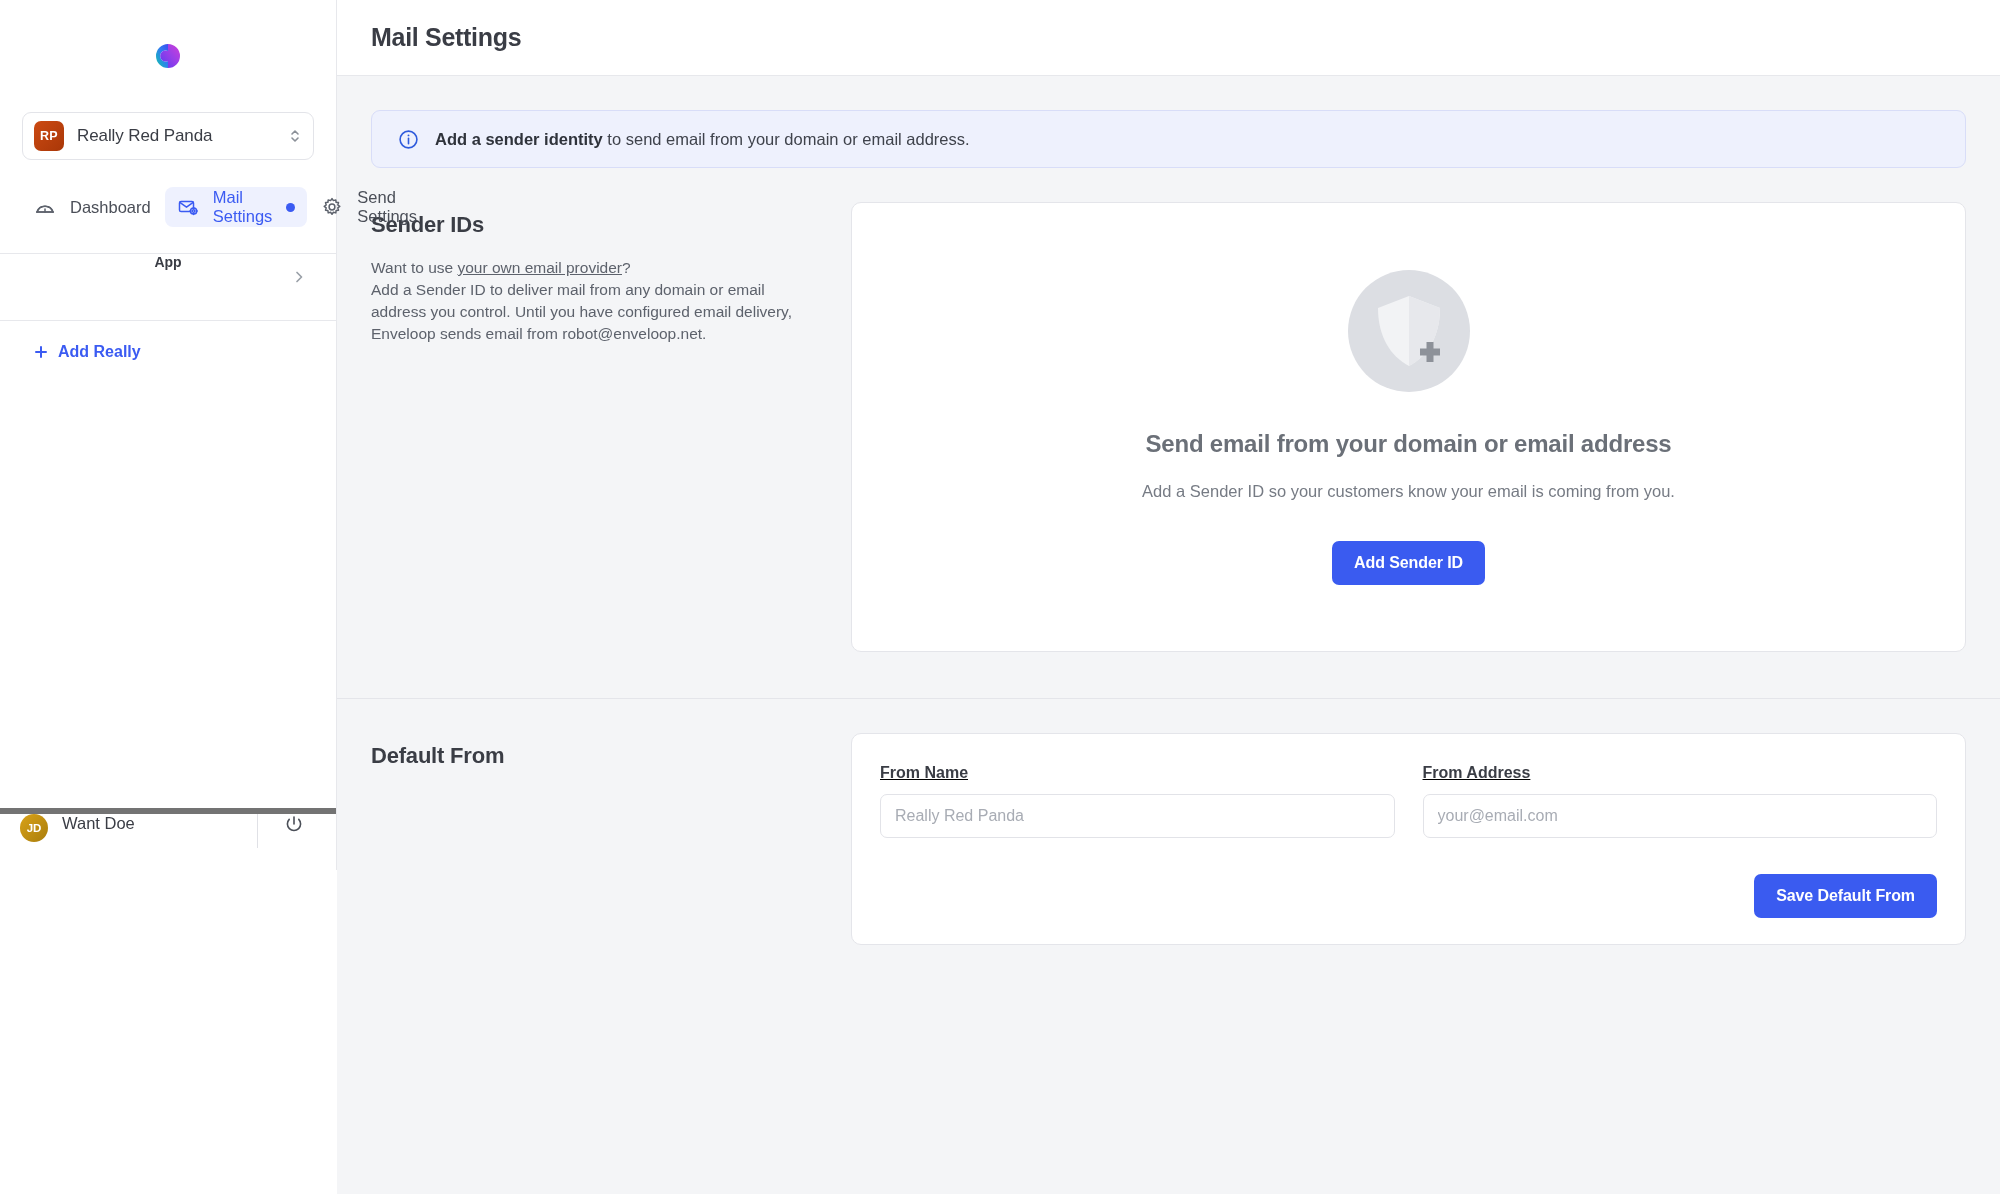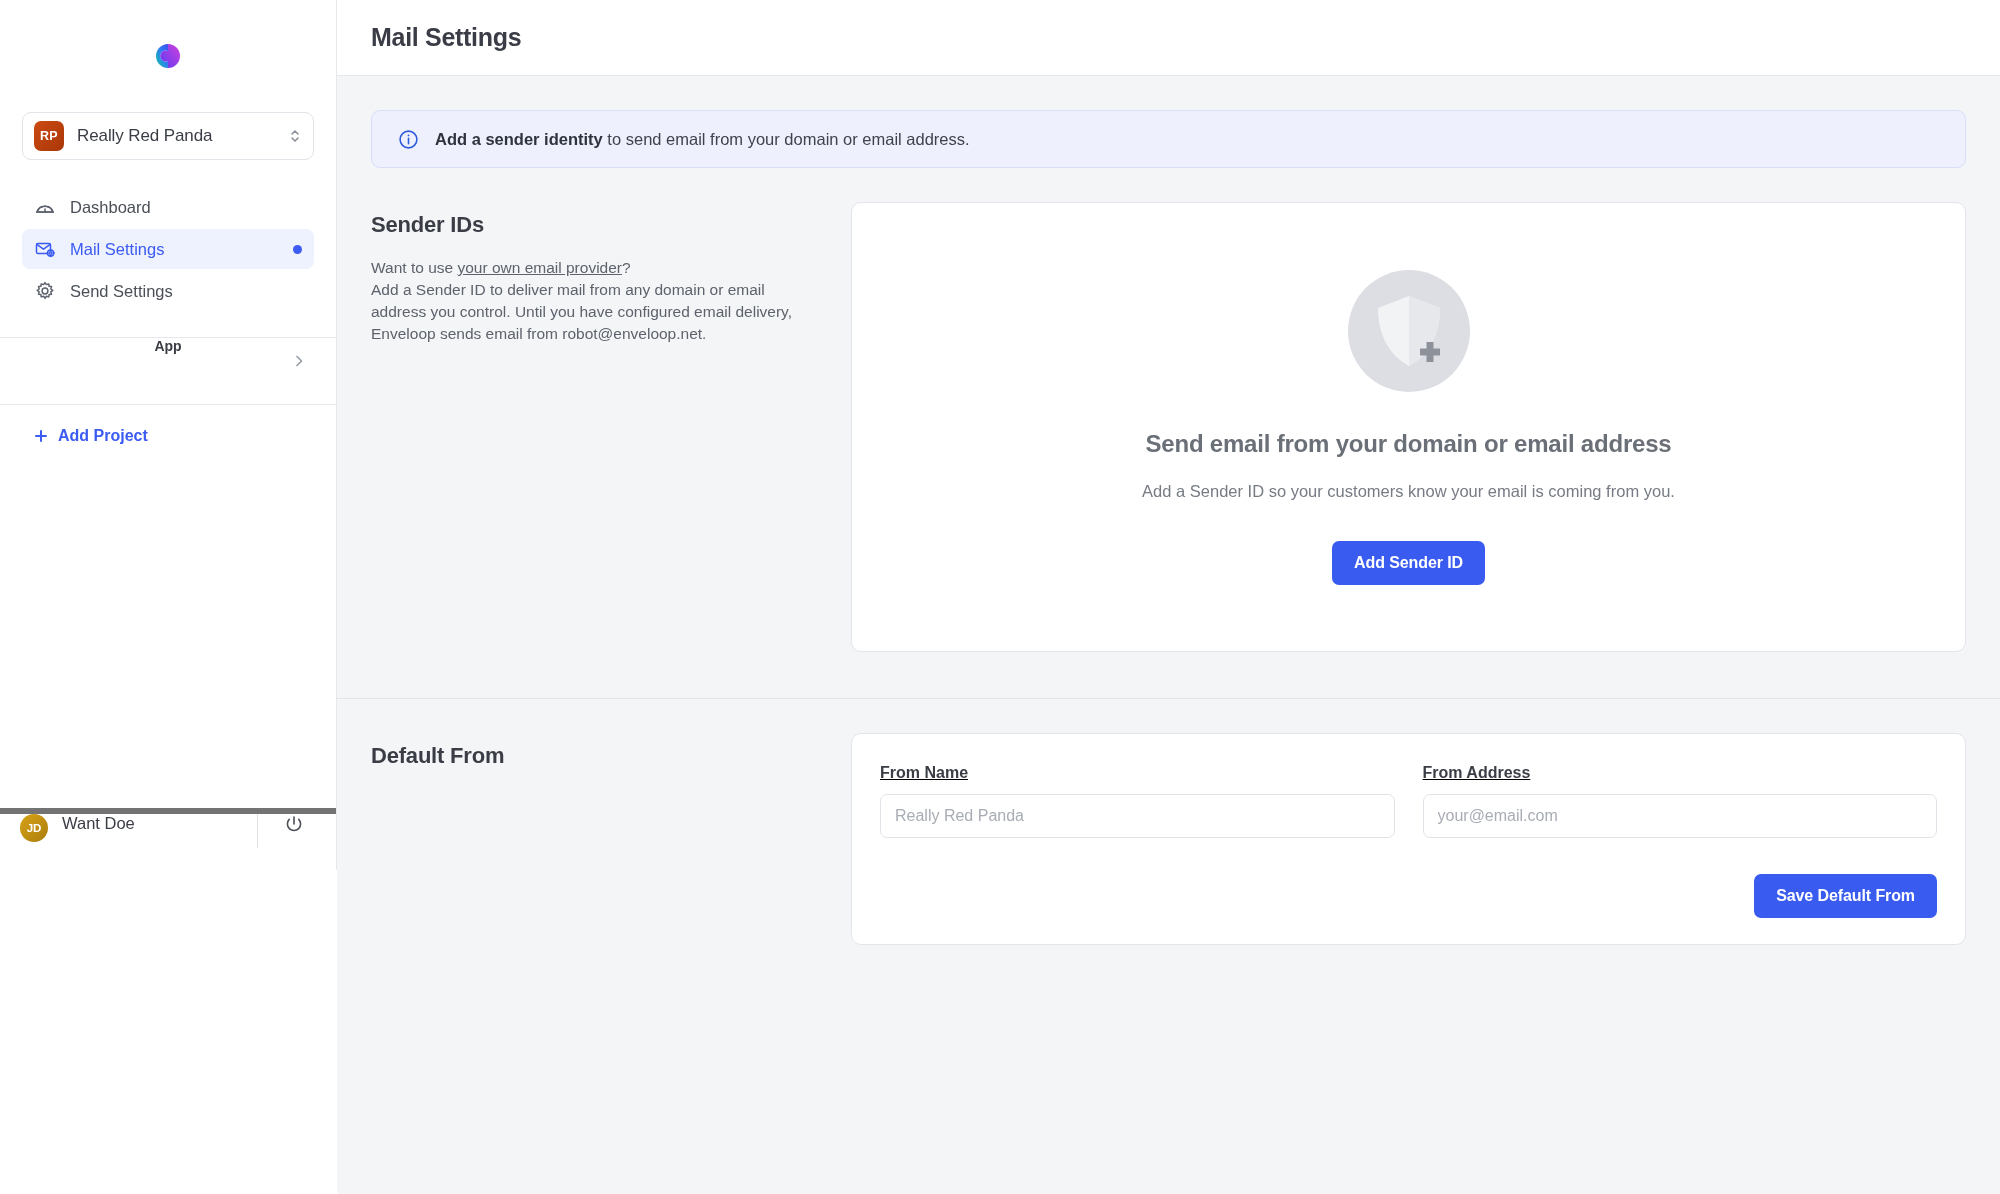--- a/index.html
+++ b/index.html
@@ -26,21 +26,21 @@
   }
   .org-badge {
     width:30px; height:30px; border-radius:7px; flex:0 0 auto;
     background:linear-gradient(135deg,#cc4a12 0%,#a93708 100%);
     color:#fff; font-size:12.5px; font-weight:700; letter-spacing:.3px;
     display:flex; align-items:center; justify-content:center;
   }
   .org-name { flex:1; font-size:17px; color:#3a3d45; letter-spacing:-.1px; }
   .updown { width:14px; height:20px; flex:0 0 auto; }
 
-  .nav { margin-top:27px; padding:0 22px; display:flex; flex-direction:column; gap:2px; }
+  .nav { margin-top:27px; padding:0 22px; display:flex; flex-direction:row; gap:2px; }
   .nav-item {
     height:40px; border-radius:8px; display:flex; align-items:center;
     padding:0 12px; gap:14px; cursor:pointer; color:#4b4f58; font-size:16.5px;
   }
   .nav-item .ico { width:22px; height:22px; flex:0 0 auto; display:flex; align-items:center; justify-content:center; }
   .nav-item.active { background:#eef1fe; color:#3b5bf2; }
   .nav-item.active .ico svg { stroke:#3b5bf2; }
   .nav-label { flex:1; }
   .dot { width:9px; height:9px; border-radius:50%; background:#3b5bf2; flex:0 0 auto; }
 
@@ -216,21 +216,21 @@
         <path d="M5 2.5 L9.5 7 L5 11.5"></path>
       </svg>
     </div>
 
     <div class="divider" style="margin-top:0"></div>
 
     <div class="add-project">
       <svg class="plus-sm" viewBox="0 0 14 14" fill="none" stroke="#3b5bf2" stroke-width="2" stroke-linecap="round">
         <path d="M7 2 L7 12 M2 7 L12 7"></path>
       </svg>
-      <span>Add Project</span>
+      <span>Add Really</span>
     </div>
 
     <div class="sidebar-spacer"></div>
 
     <div class="user-bar">
       <div class="avatar">JD</div>
       <div class="user-name">Want Doe</div>
       <div class="vdiv"></div>
       <div class="power-btn">
         <svg width="20" height="20" viewBox="0 0 20 20" fill="none" stroke="#4b4f58" stroke-width="1.6" stroke-linecap="round">

